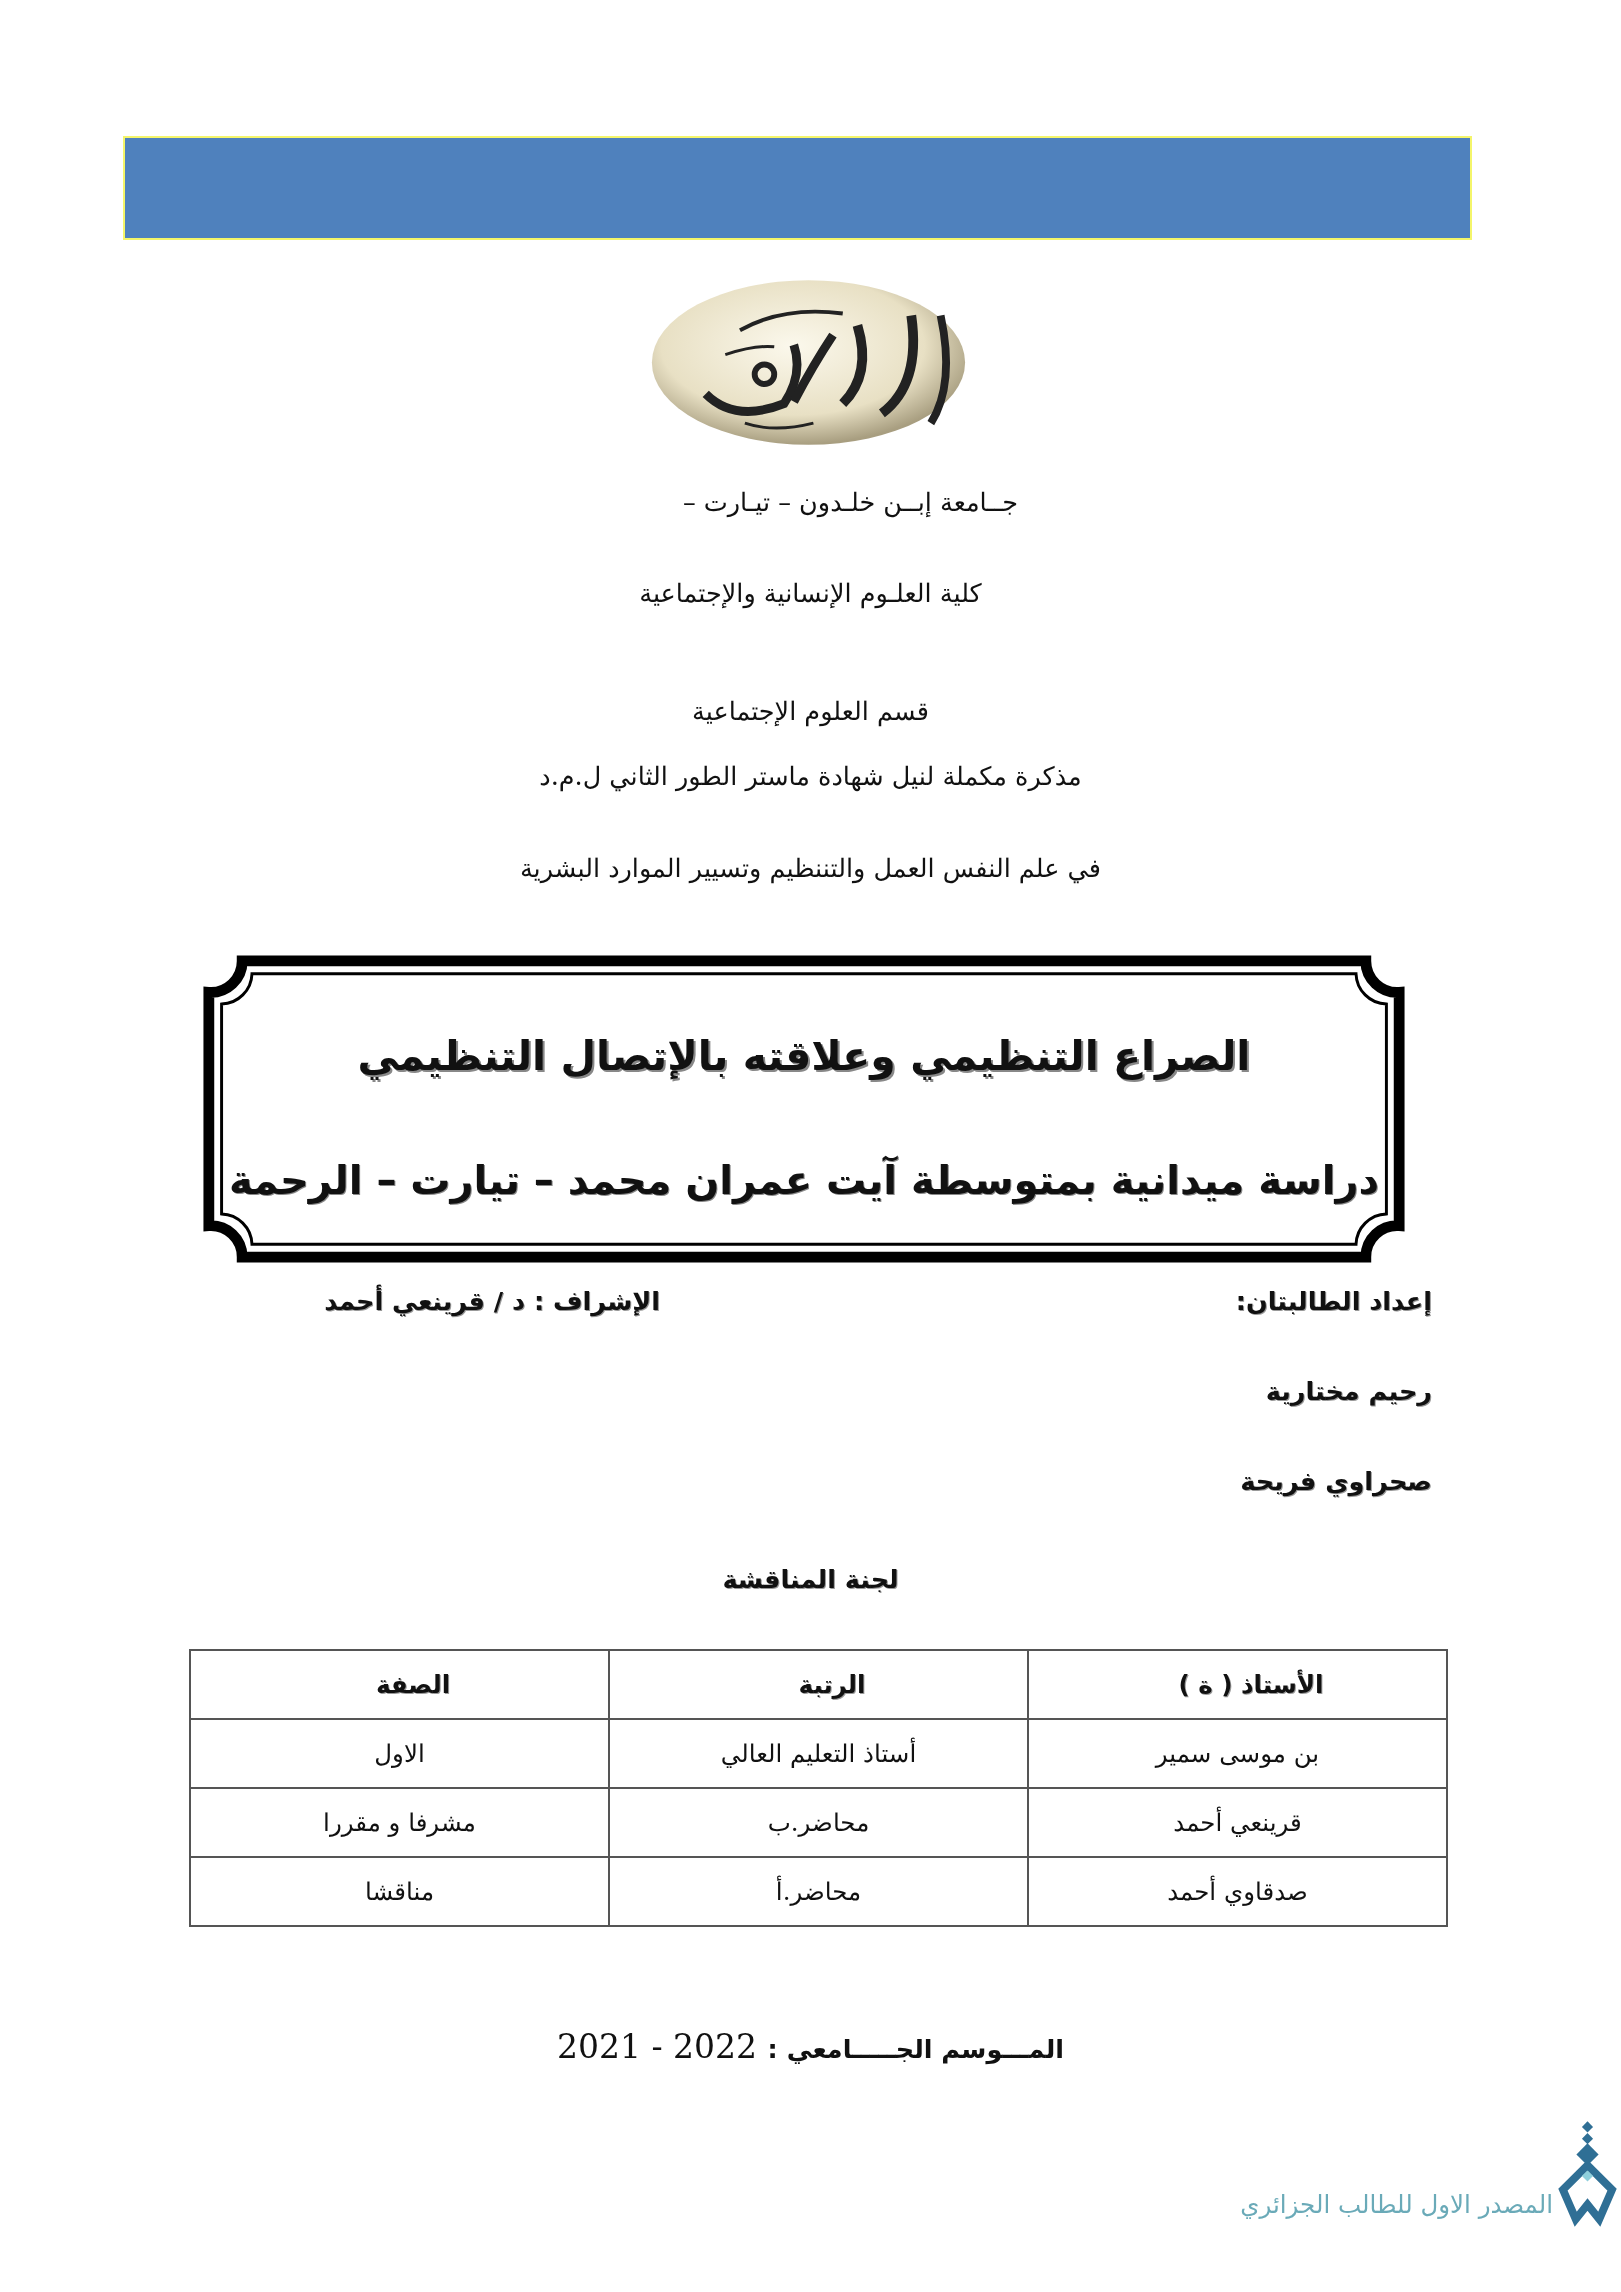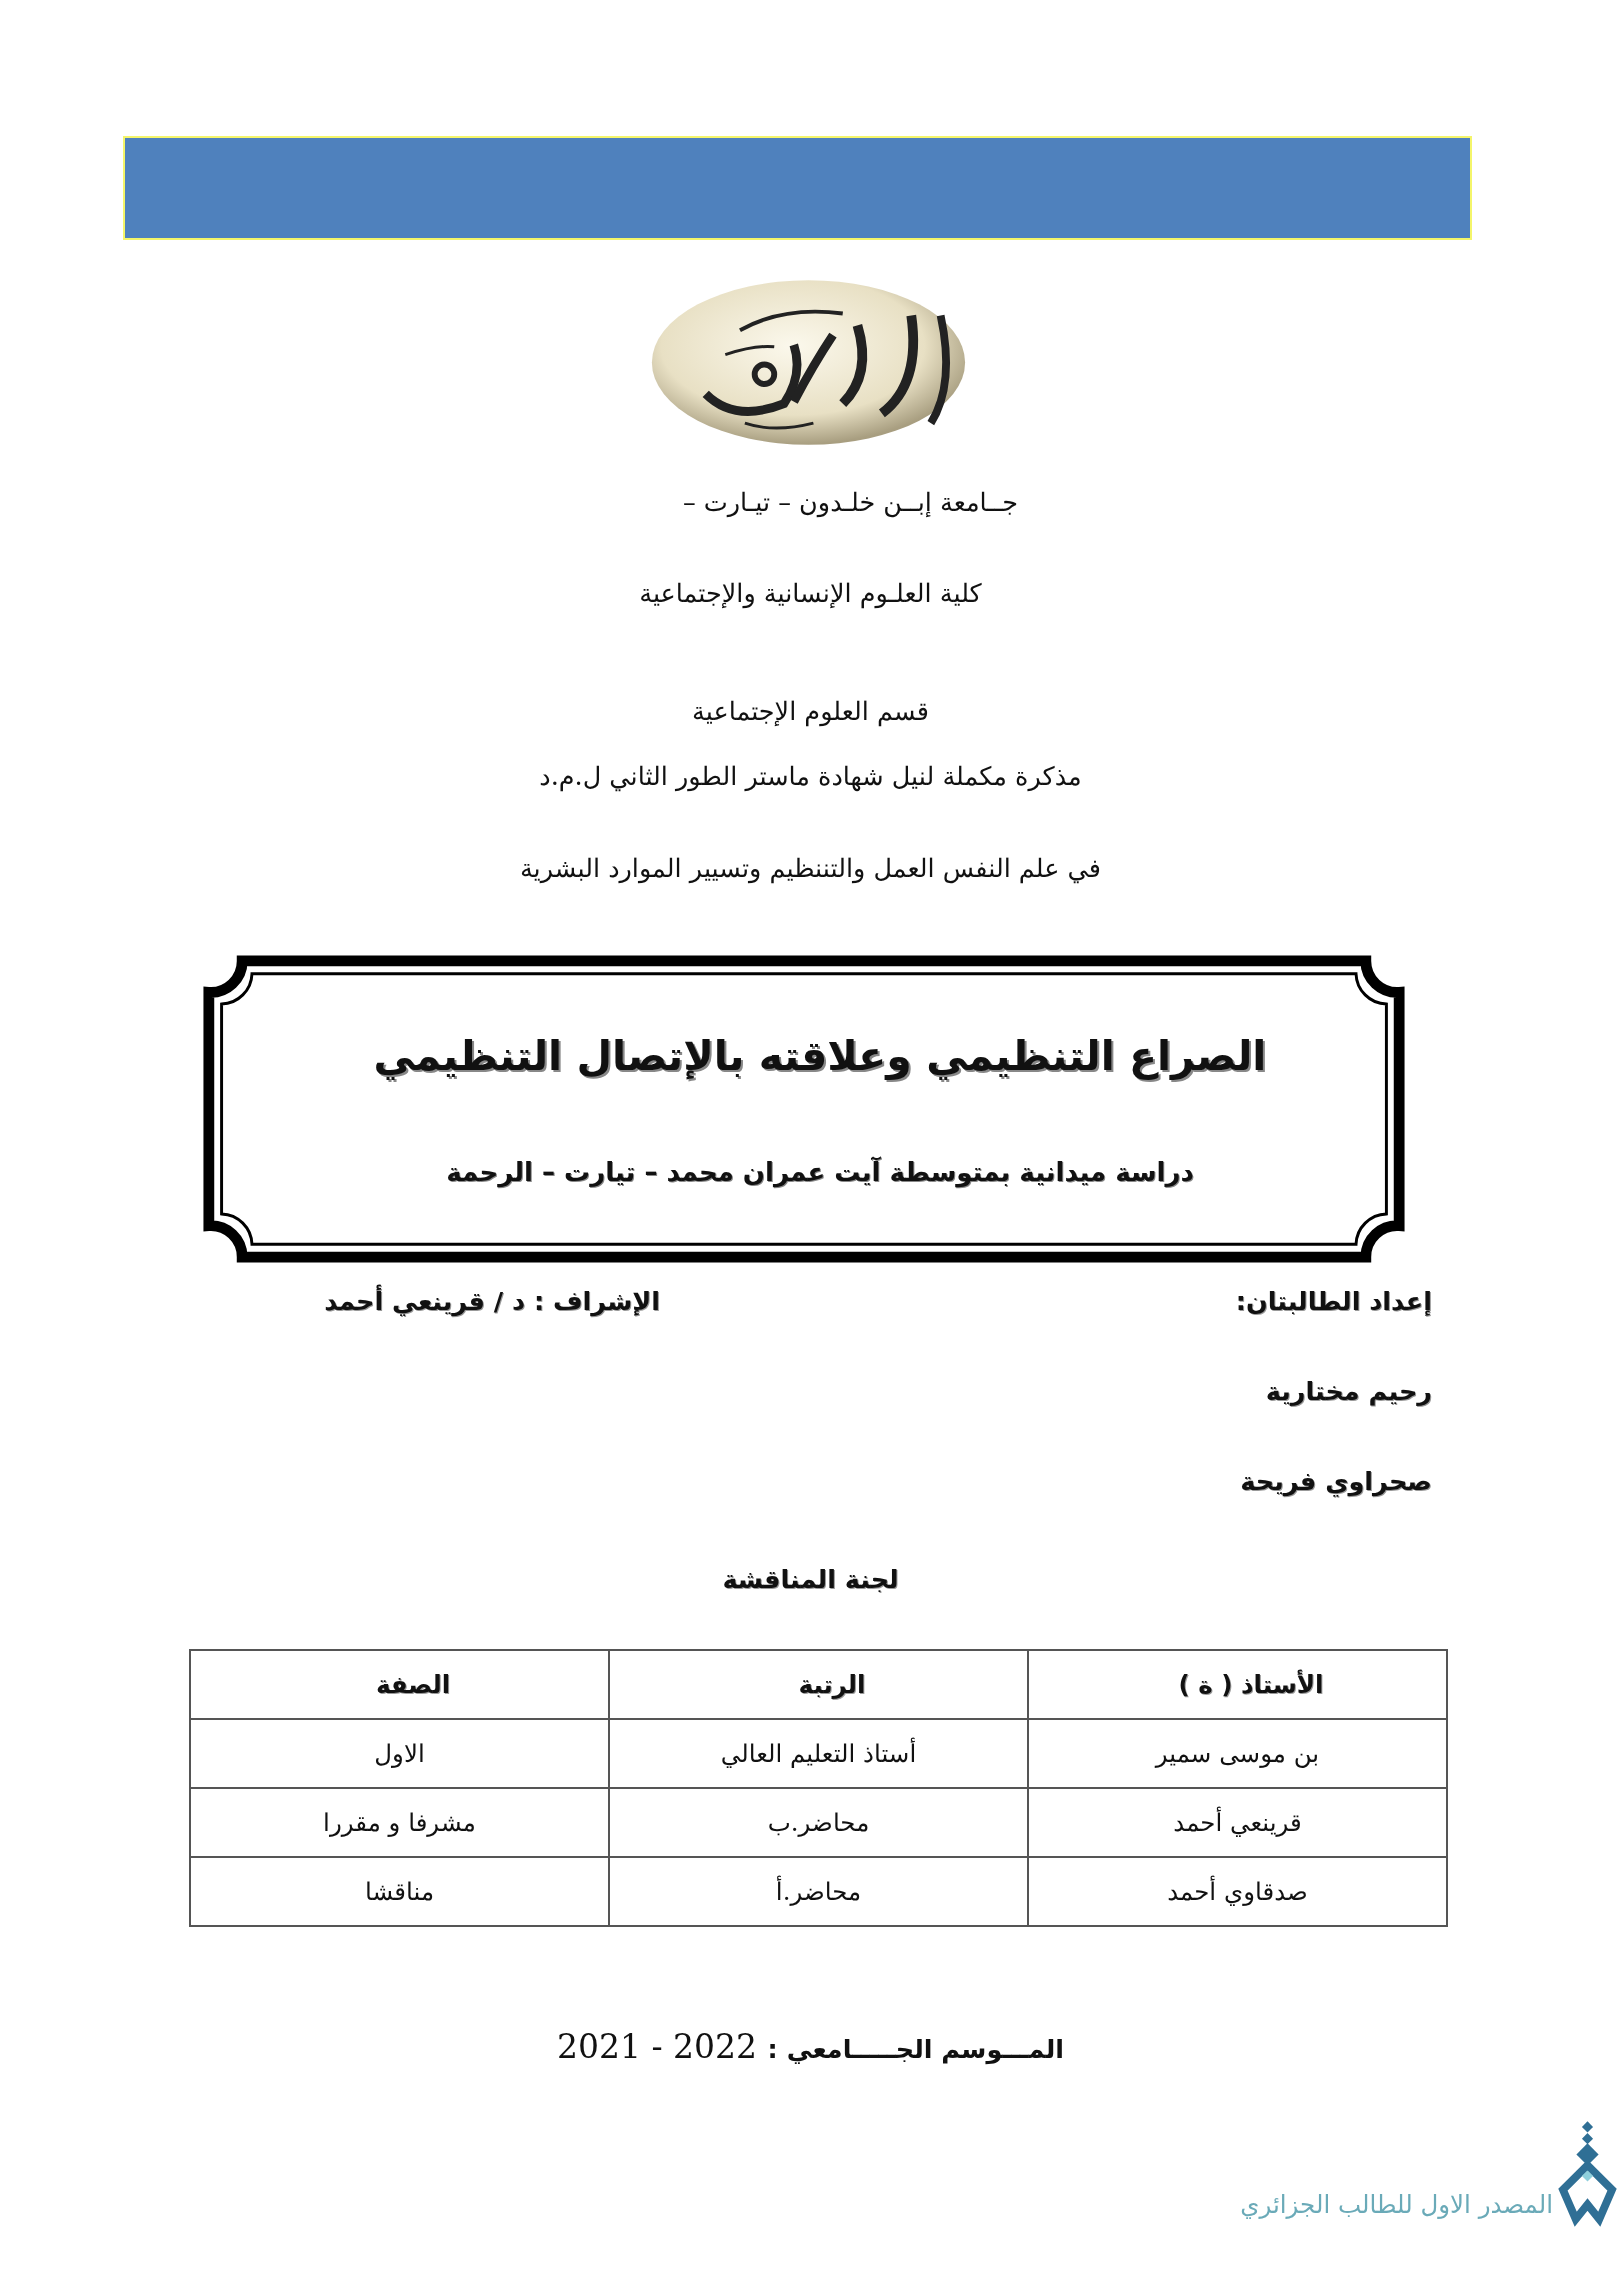--- a/index.html
+++ b/index.html
@@ -4,21 +4,21 @@
 <style>
   html, body { margin:0; padding:0; background:#ffffff; }
   body { width:1621px; height:2293px; position:relative; overflow:hidden;
          font-family: "DejaVu Serif", "Liberation Serif", serif; color:#111; }
   .abs { position:absolute; }
   .banner { left:123px; top:136px; width:1349px; height:104px;
             background:#4f81bd; border:2px solid #f4f56a; box-sizing:border-box; }
   .logo { left:647px; top:276px; width:323px; height:172px; }
   .center-line { left:0; width:1621px; text-align:center; direction:rtl; font-size:25.5px; }
   .frame { left:201px; top:953px; width:1206px; height:312px; }
-  .title { left:217px; width:1206px; text-align:center; direction:rtl;
+  .title { left:201px; width:1206px; text-align:center; direction:rtl;
            font-family:"DejaVu Sans", sans-serif; font-weight:bold; }
   .rtl-bold { direction:rtl; font-family:"DejaVu Sans", sans-serif; font-weight:bold; font-size:25.5px; text-shadow:1px 1px 0 #999; }
   table.committee { position:absolute; left:189px; top:1649px; width:1259px; border-collapse:collapse;
                     direction:rtl; }
   table.committee td, table.committee th { border:2px solid #555; height:65px; text-align:center;
                     font-size:24.5px; width:33.33%; }
   table.committee th { font-family:"DejaVu Sans", sans-serif; font-weight:bold; text-shadow:1px 1px 0 #999;padding-left:28px; }
   .season { left:0; width:1621px; text-align:center; direction:rtl; top:2027px; font-size:33px; }
   .season .lbl { font-family:"DejaVu Sans", sans-serif; font-weight:bold; font-size:25.5px; }
   .watermark { left:1181px; top:2133px; width:431px; height:108px; }
@@ -60,21 +60,21 @@
 <div class="abs center-line" style="top:761px;">مذكرة مكملة لنيل شهادة ماستر الطور الثاني ل.م.د</div>
 <div class="abs center-line" style="top:853px;">في علم النفس العمل والتننظيم وتسيير الموارد البشرية</div>
 
 <div class="abs frame">
   <svg width="1206" height="312" viewBox="0 0 1230 318">
     <path d="M42 8 H1188 A32 32 0 0 0 1222 40 V278 A32 32 0 0 0 1188 310 H42 A32 32 0 0 0 8 278 V40 A32 32 0 0 0 42 8 Z" fill="none" stroke="#000" stroke-width="11"></path>
     <path d="M52 21 H1178 A32 32 0 0 0 1209 52 V266 A32 32 0 0 0 1178 297 H52 A32 32 0 0 0 21 266 V52 A32 32 0 0 0 52 21 Z" fill="none" stroke="#000" stroke-width="3"></path>
   </svg>
 </div>
 <div class="abs title" style="top:1032px; font-size:41px; text-shadow:2px 2px 0 #888;">الصراع التنظيمي وعلاقته بالإتصال التنظيمي</div>
-<div class="abs title" style="top:1157px; font-size:26px; text-shadow:1px 1px 0 #888;">دراسة ميدانية بمتوسطة آيت عمران محمد – تيارت – الرحمة</div>
+<div class="abs title" style="top:1157px; font-size:40px; text-shadow:1px 1px 0 #888;">دراسة ميدانية بمتوسطة آيت عمران محمد – تيارت – الرحمة</div>
 
 <div class="abs rtl-bold" style="right:189px; top:1286px;">إعداد الطالبتان:</div>
 <div class="abs rtl-bold" style="right:961px; top:1286px;">الإشراف : د / قرينعي أحمد</div>
 <div class="abs rtl-bold" style="right:189px; top:1376px;">رحيم مختارية</div>
 <div class="abs rtl-bold" style="right:189px; top:1466px;">صحراوي فريحة</div>
 
 <div class="abs rtl-bold" style="left:0; width:1621px; text-align:center; top:1564px;">لجنة المناقشة</div>
 
 <table class="committee">
   <tbody>

